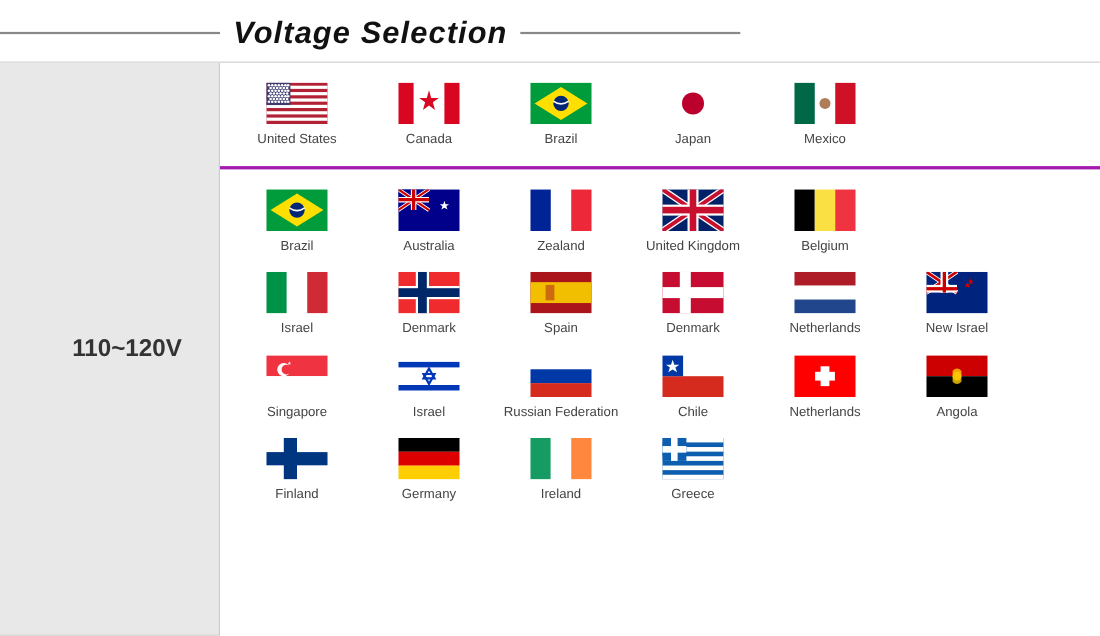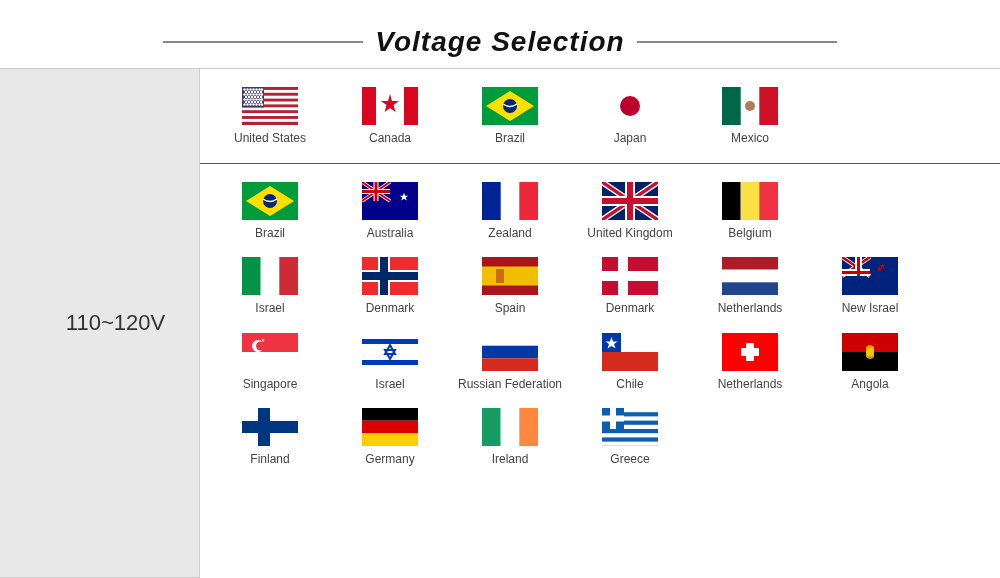--- a/index.html
+++ b/index.html
@@ -12,24 +12,23 @@
     }
     .page {
       width: 1000px;
       height: 578px;
       display: flex;
       flex-direction: column;
     }
     .title-row {
       display: flex;
       align-items: center;
-      justify-content: center;
+      justify-content: flex-start;
       padding: 14px 0 10px;
       gap: 12px;
-      margin-top: 12px;
     }
     .title-line {
       flex: 1;
       height: 1.5px;
       background: #888;
       max-width: 200px;
     }
     .title-text {
       font-size: 28px;
       font-weight: 900;
@@ -46,36 +45,36 @@
       width: 200px;
       display: flex;
       flex-direction: column;
       background: #e8e8e8;
     }
     .voltage-cell {
       display: flex;
       align-items: center;
       justify-content: center;
       font-size: 22px;
-      font-weight: normal;
+      font-weight: bold;
       color: #333;
       border-bottom: 1px solid #ccc;
       padding-left: 32px;
     }
     .voltage-cell.top { flex: 1; border-right: 1px solid #ccc; }
     .voltage-cell.bottom { flex: 3; border-right: 1px solid #ccc; border-bottom: none; }
     .flags-col {
       flex: 1;
       display: flex;
       flex-direction: column;
     }
     .flags-row-section {
       display: flex;
       flex-direction: column;
-      border-bottom: 1px solid #a21caf;
+      border-bottom: 3px solid #a21caf;
       padding: 10px 0 8px;
     }
     .flags-row-section:last-child { border-bottom: none; flex: 1; }
     .flags-row {
       display: flex;
       align-items: flex-start;
       justify-content: flex-start;
       padding: 4px 10px;
       gap: 0;
     }

